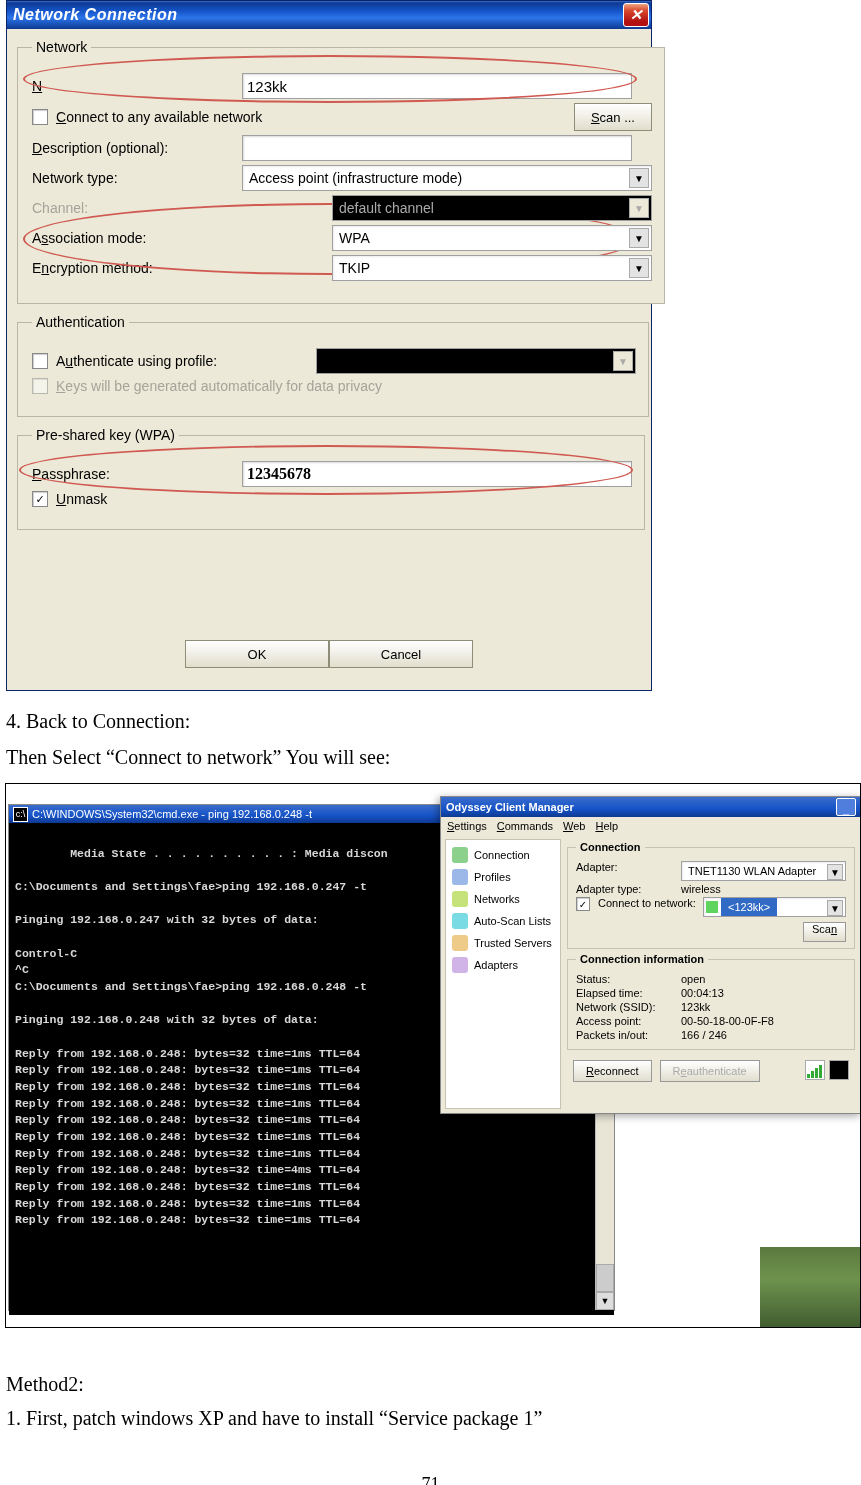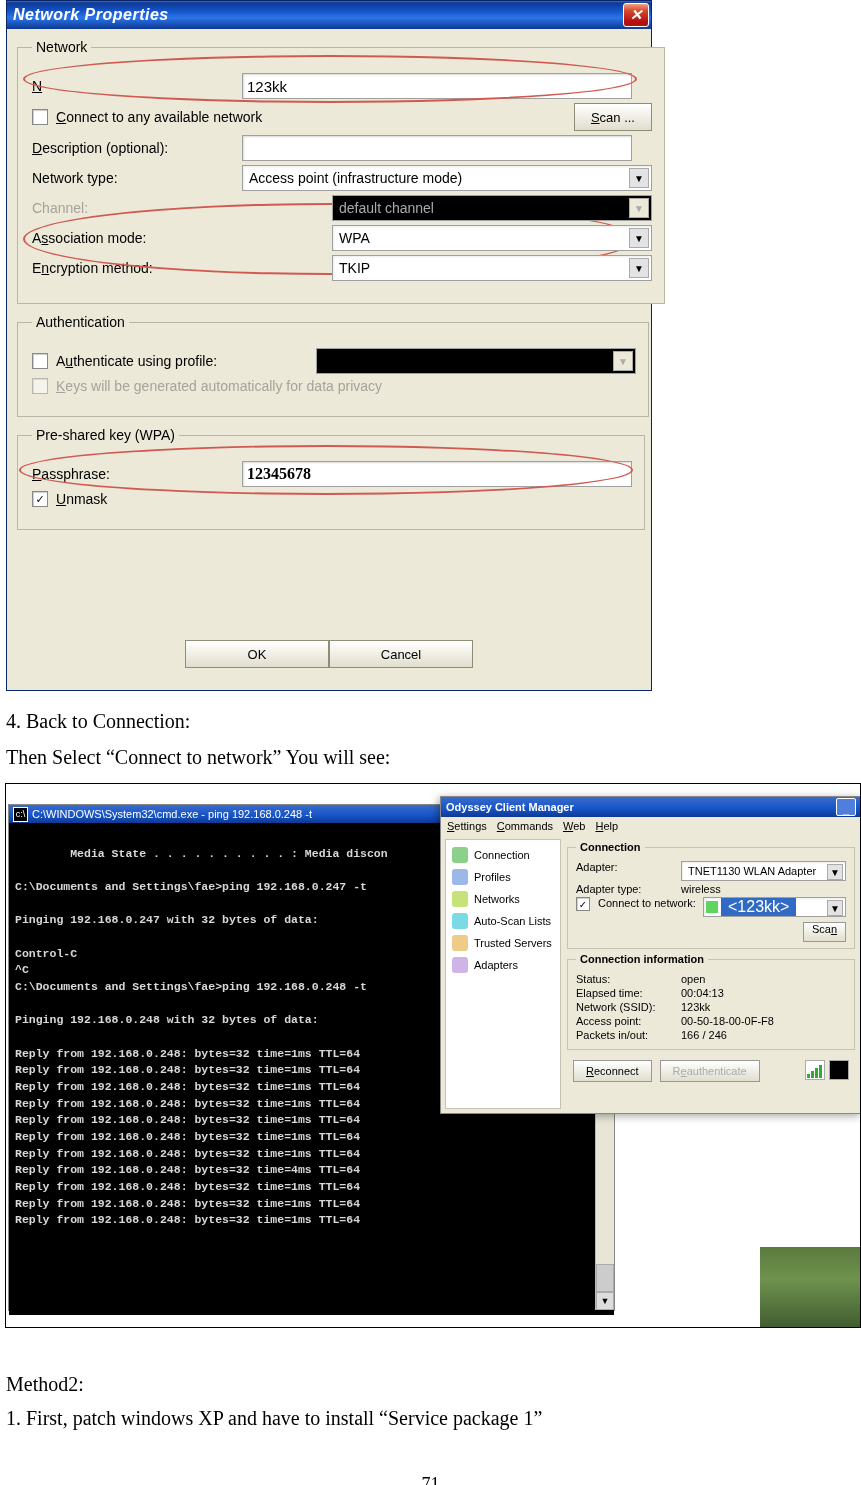--- a/index.html
+++ b/index.html
@@ -47,40 +47,40 @@
   .odybody{display:flex;height:278px}
   .side{width:110px;border:1px solid #c6c3b5;margin:4px 0 4px 4px;background:#fff;padding:4px 2px}
   .sideitem{display:flex;align-items:center;gap:6px;padding:3px 4px;font-size:11px}
   .sic{width:16px;height:16px;display:inline-block;border-radius:3px}
   .main{flex:1;padding:4px 6px 4px 6px}
   fieldset.sm{border:1px solid #c6c3b5;margin:2px 0 4px 0;padding:6px 8px 6px 8px}
   fieldset.sm legend{font-size:11px;font-weight:700}
   .frow{display:flex;margin:2px 0;font-size:11px}
   .fl{width:105px}
   .fv{flex:1}
-  .netchip{border:1px solid #316ac5;background:#316ac5;color:#fff;padding:0 6px;height:16px;display:inline-flex;align-items:center;font-size:16px}
+  .netchip{border:1px solid #316ac5;background:#316ac5;color:#fff;padding:0 6px;height:16px;display:inline-flex;align-items:center;font-size:11px}
   .scanbtn{float:right;height:18px;border:1px solid #999;background:linear-gradient(#fff,#e1decd);font-size:11px;padding:0 8px;margin-top:3px}
   .obtns{display:flex;gap:8px;justify-content:center;padding:6px 6px}
   .obtn{height:20px;border:1px solid #999;background:linear-gradient(#fff,#e1decd);padding:0 12px;font-size:11px;display:inline-flex;align-items:center}
   .obtn.dis{color:#aaa}
   .sigicons{margin-left:auto;display:flex;gap:4px}
   .sig{width:16px;height:16px;border:1px solid #aaa;background:#fff;display:flex;align-items:flex-end;padding:1px;gap:1px}
   .sig i{width:3px;background:#3a3}
   .grass{position:absolute;right:0;bottom:0;width:100px;height:80px;background:linear-gradient(180deg,#5b7a3e,#6e934e 40%,#415d30);z-index:-1}
   .pagenum{text-align:center;font-family:"Times New Roman",serif;font-size:18px;margin-top:40px}
   .undln{text-decoration:underline}
 </style>
 </head>
 <body>
 
 <div class="page">
 
 <div class="win">
   <div class="titlebar">
-    <span>Network Properties</span>
+    <span>Network Connection</span>
     <div class="closebtn">✕</div>
   </div>
   <div class="body">
     <fieldset style="position:relative">
       <legend>Network</legend>
 
       <div class="ring" style="left:5px;top:0px;width:610px;height:44px"></div>
       <div class="ring" style="left:5px;top:148px;width:610px;height:68px"></div>
 
       <div class="row">

